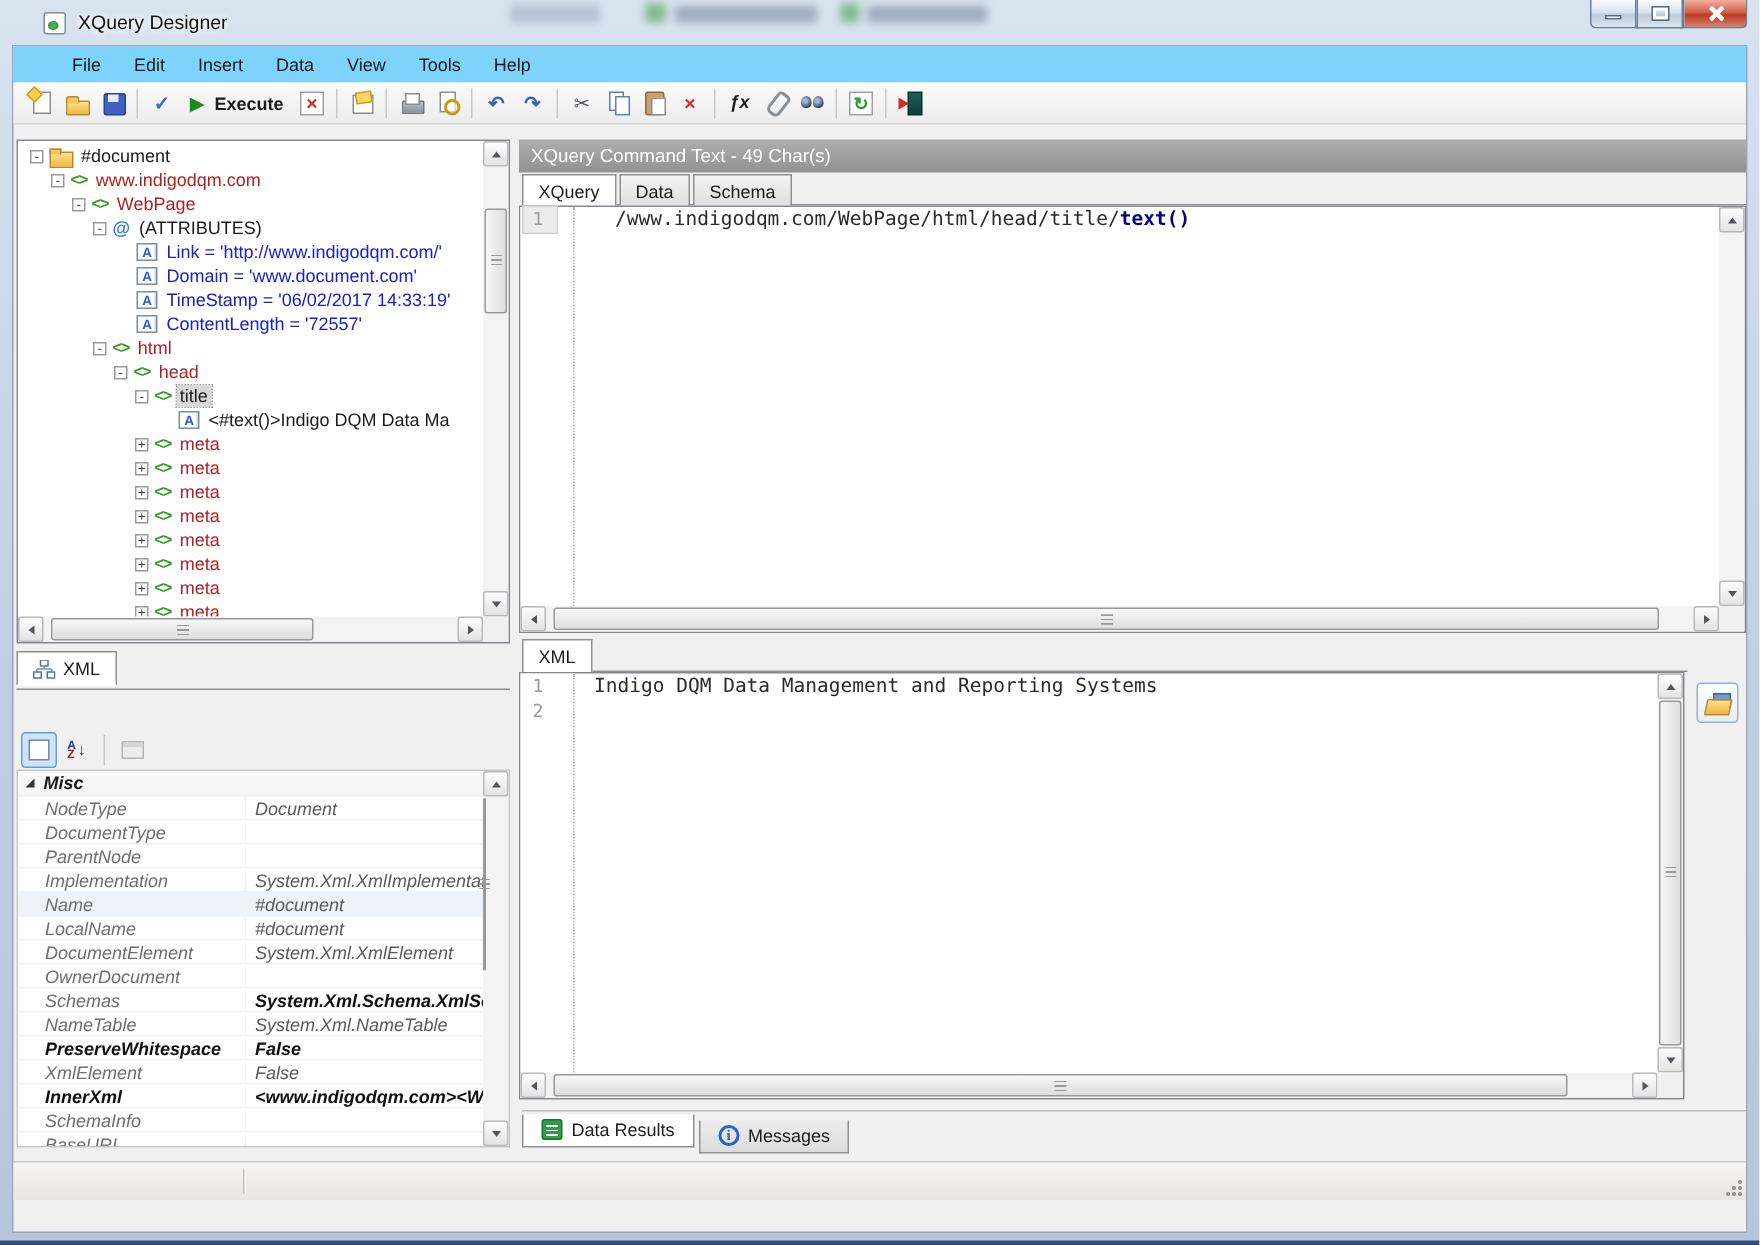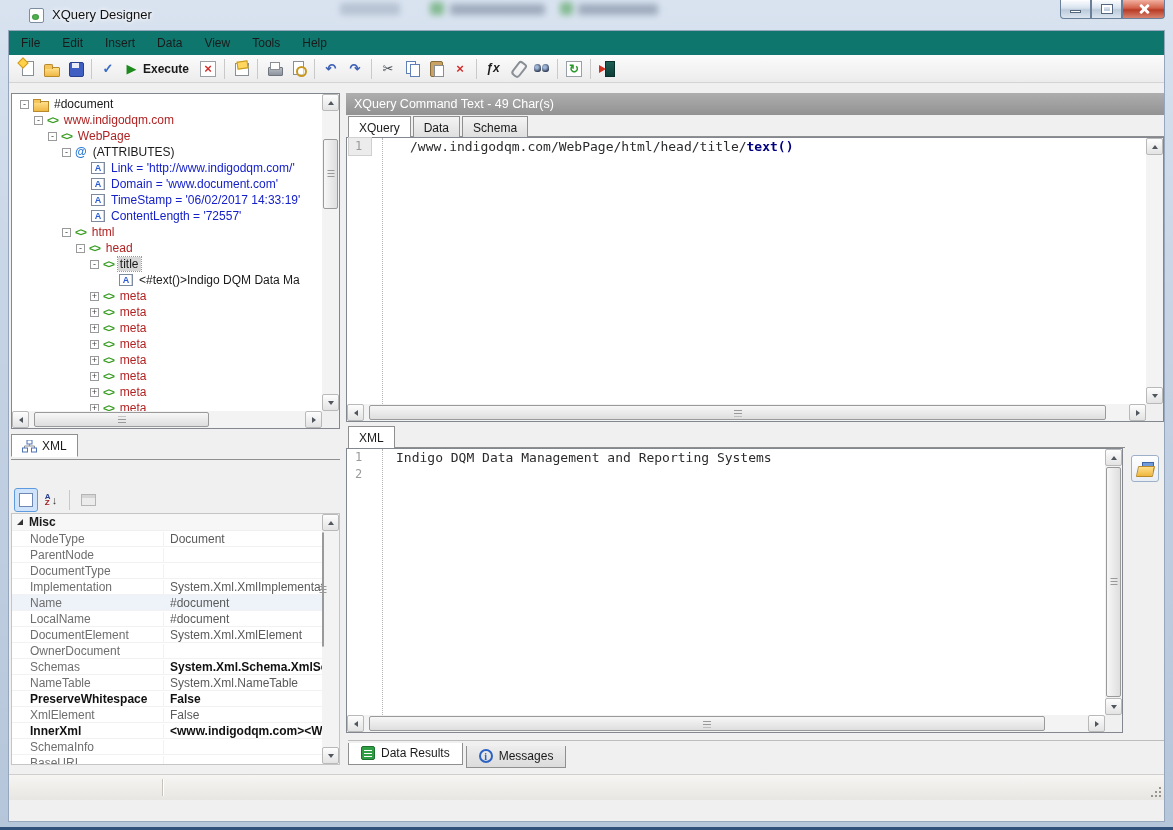--- a/index.html
+++ b/index.html
@@ -21,21 +21,21 @@
   .glyph-min { position:absolute; left:9px; bottom:5px; width:11px; height:3px; background:#fff; border:1px solid #56687e; }
   .glyph-max { position:absolute; left:10px; top:5px; width:10px; height:8px; border:2px solid #fff; outline:1px solid #56687e; background:transparent; }
   .glyph-close { position:absolute; left:15px; top:3px; width:12px; height:12px; }
   .glyph-close::before,.glyph-close::after { content:""; position:absolute; left:5px; top:0; width:3px; height:12px; background:#fff; border-radius:1px; }
   .glyph-close::before { transform:rotate(45deg); }
   .glyph-close::after { transform:rotate(-45deg); }
 
   
   #client { position:absolute; left:8px; top:30px; width:1157px; height:792px; background:#f0f0f0; border:1px solid #95a6bd; }
 
-  #menubar { position:absolute; left:0; top:0; width:100%; height:24px; background:#0f766e; display:flex; align-items:stretch; padding-left:1px; }
+  #menubar { position:absolute; left:0; top:0; width:100%; height:24px; background:#7dd3fc; display:flex; align-items:stretch; padding-left:28px; }
   .menu-item { padding:0 11px; line-height:24px; cursor:default; }
 
   #toolbar { position:absolute; left:0; top:24px; width:100%; height:28px; background:linear-gradient(180deg,#fbfbfb,#ececec); border-bottom:1px solid #d4d4d4; display:flex; align-items:center; padding-left:6px; }
   .tbtn { height:24px; min-width:24px; display:flex; align-items:center; justify-content:center; border-radius:3px; padding:0 3px; }
   .tsep { width:1px; height:20px; background:#c9c9c9; margin:0 4px; }
   .gi { width:17px; height:17px; text-align:center; line-height:17px; font-size:13px; display:inline-block; }
   .gi.italic { font-style:italic; font-weight:bold; font-size:12px; }
   .gi.boxed { width:16px; height:16px; line-height:14px; background:#fff; border:1px solid #9aa0a8; font-weight:bold; }
   .gi.boxed2 { width:16px; height:16px; line-height:15px; background:#fff; border:1px solid #9aa0a8; font-weight:bold; font-size:12px; }
   .tlabel { font-weight:bold; margin:0 4px 0 3px; }
@@ -119,21 +119,21 @@
       linear-gradient(#fff,#fff) 0 0/14px 14px,
       repeating-linear-gradient(180deg,#6f87b5 0 2px,#e8eefc 2px 4px); border:1px solid #6f87b5; }
   .az { display:flex; flex-direction:column; line-height:6px; font-size:8px; font-weight:bold; }
   .az .a { color:#27408f; } .az .z { color:#a02020; }
   .az-arrow { color:#333; font-size:11px; margin-left:1px; }
   .i-proppages { width:15px; height:12px; background:#ececec; border:1px solid #b5b5b5; position:relative; }
   .i-proppages::before { content:""; position:absolute; left:0; top:0; right:0; height:3px; background:#d5d5d5; }
 
   
   #prop-grid { position:absolute; left:0; top:424px; width:329px; height:252px; background:#fff; border:1px solid #c5c5c5; overflow:hidden; }
-  #prop-rows { position:absolute; left:0; top:0; right:17px; bottom:0; overflow:hidden; }
+  #prop-rows { position:absolute; left:0; top:0; right:17px; bottom:0; overflow:hidden;font-style:italic; }
   .prow { height:16px; display:flex; border-bottom:1px solid #f2f2f2; align-items:center; }
   .prow.sel { background:#eef3fa; }
   .pname { width:152px; flex:none; padding-left:18px; color:#6e6e6e; border-right:1px solid #f2f2f2; overflow:hidden; white-space:nowrap; }
   .pval { flex:1; padding-left:6px; color:#5a5a5a; overflow:hidden; white-space:nowrap; }
   .pb { font-weight:bold; color:#111 !important; }
   .pcat { height:17px; display:flex; align-items:center; background:#f7f7f7; border-bottom:1px solid #f0f0f0; font-weight:bold; }
   .pcat .ctri { width:0; height:0; border-bottom:6px solid #333; border-left:6px solid transparent; margin:0 6px 0 5px; }
   #prop-sbv { position:absolute; right:0; top:0; bottom:0; width:17px; background:#f3f3f3; }
 
   
@@ -473,25 +473,25 @@
         <div id="prop-rows">
             <div class="pcat">
               <span class="ctri"></span>
               <span>Misc</span>
             </div>
             <div class="prow">
               <span class="pname">NodeType</span>
               <span class="pval">Document</span>
             </div>
             <div class="prow">
+              <span class="pname">DocumentType</span>
+              <span class="pval"></span>
+            </div>
+            <div class="prow">
               <span class="pname">ParentNode</span>
-              <span class="pval"></span>
-            </div>
-            <div class="prow">
-              <span class="pname">DocumentType</span>
               <span class="pval"></span>
             </div>
             <div class="prow">
               <span class="pname">Implementation</span>
               <span class="pval">System.Xml.XmlImplementation</span>
             </div>
             <div class="prow sel">
               <span class="pname">Name</span>
               <span class="pval">#document</span>
             </div>

